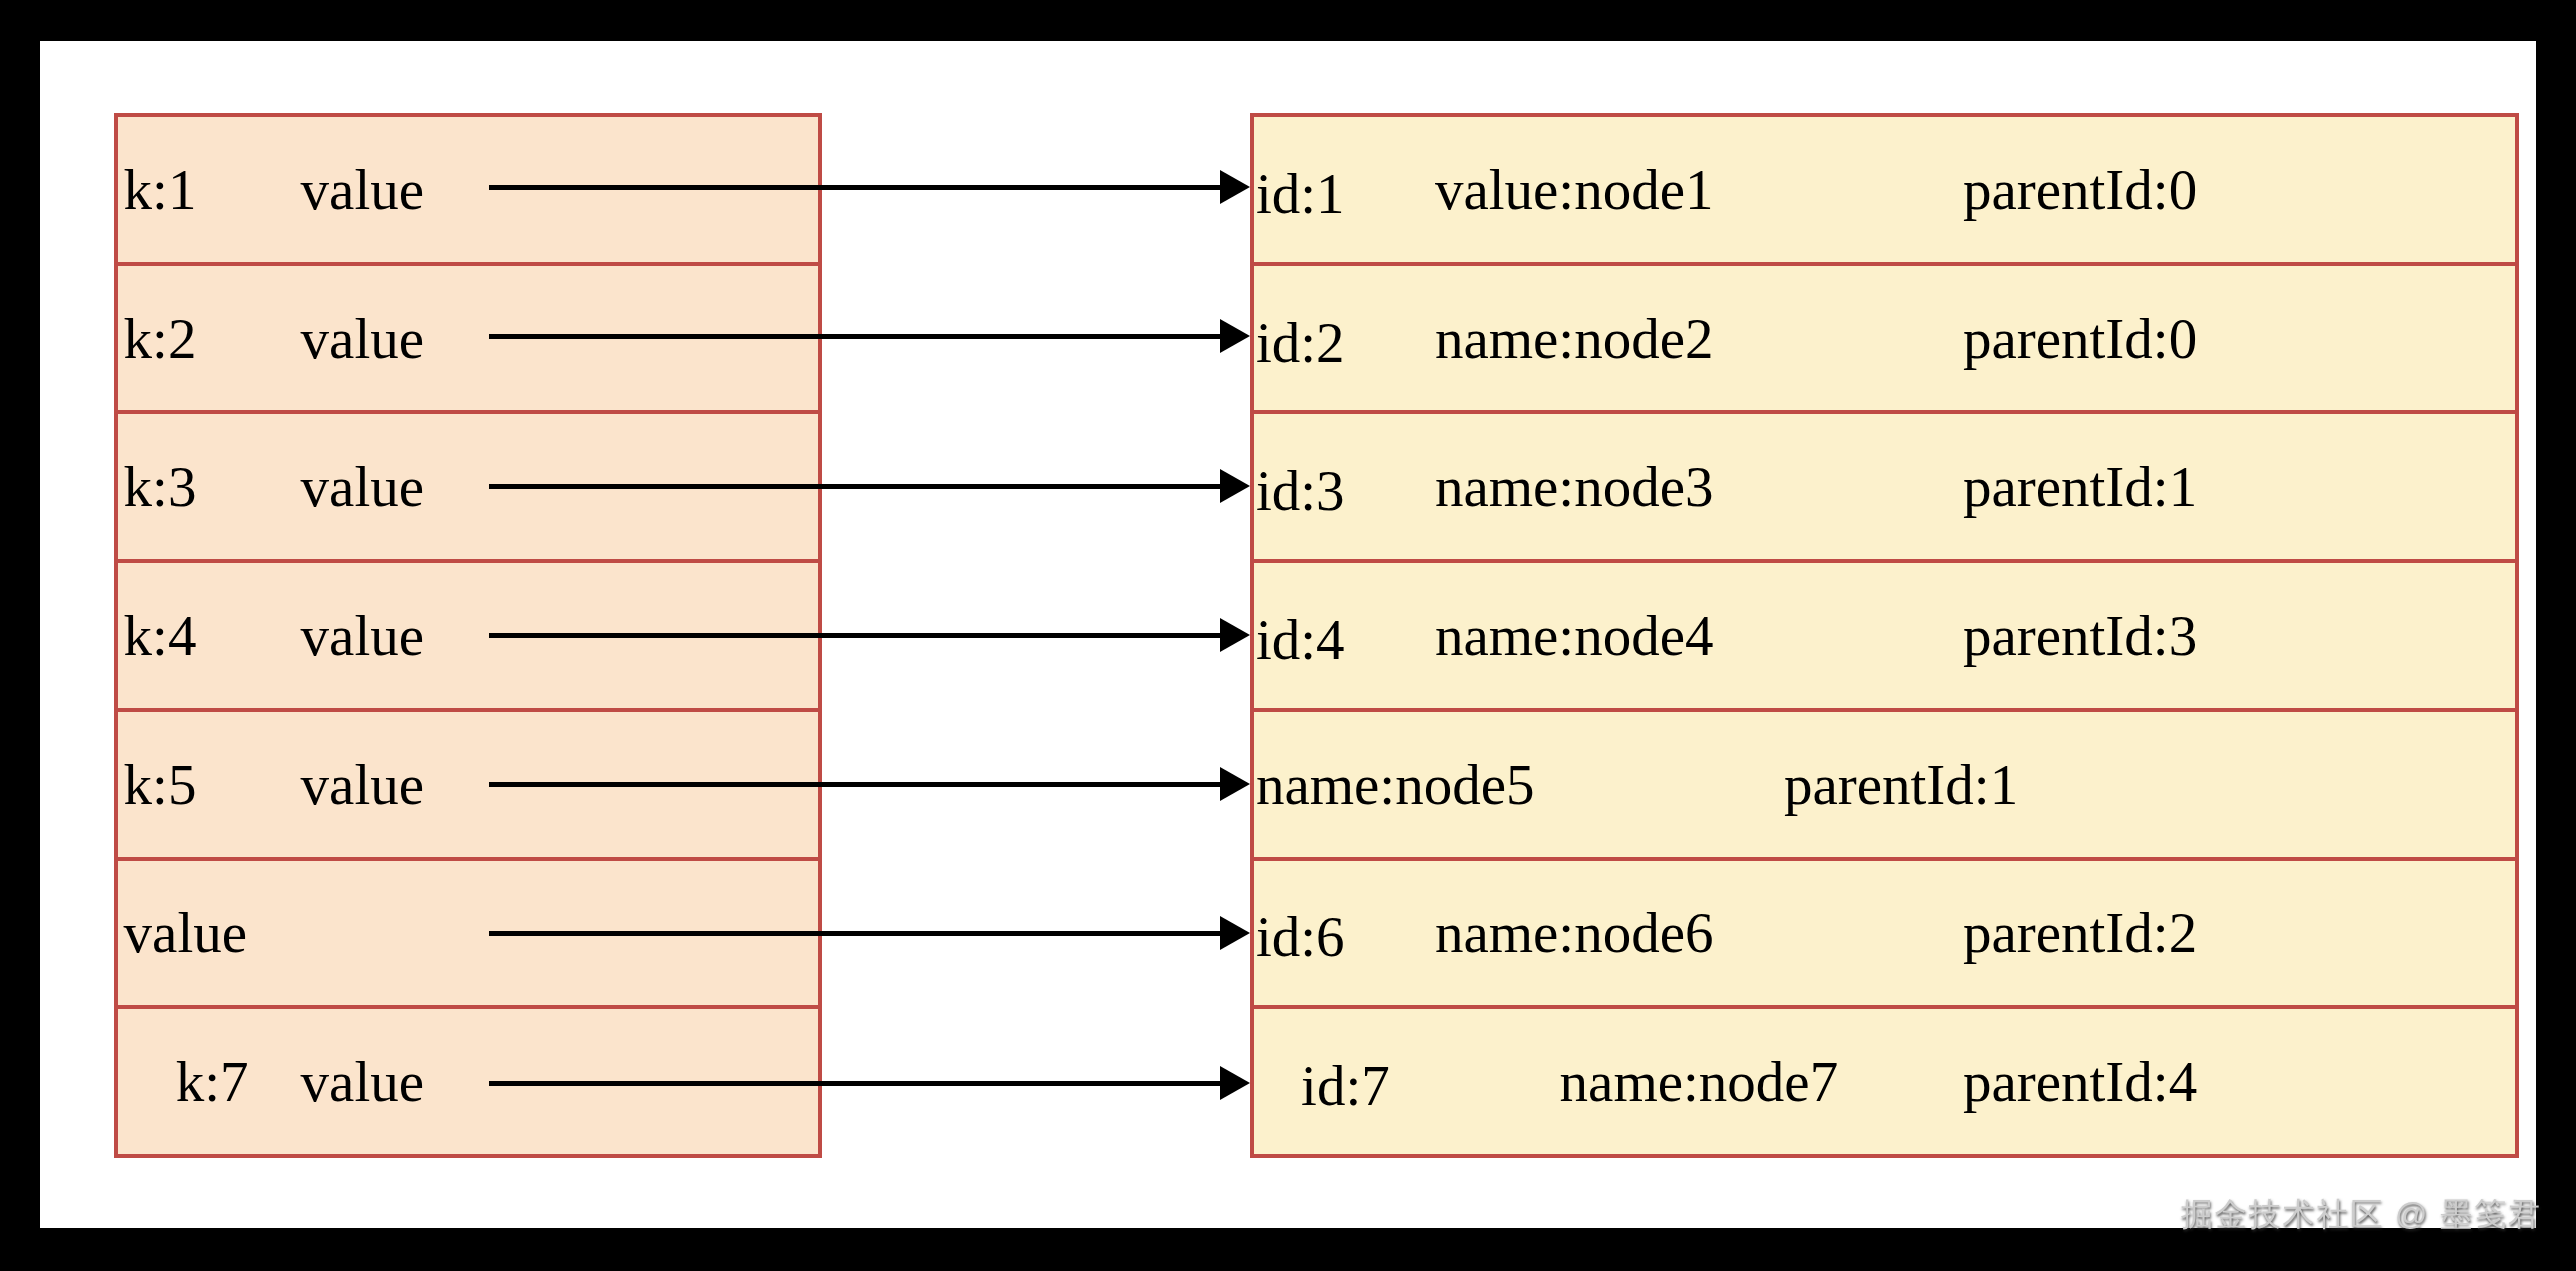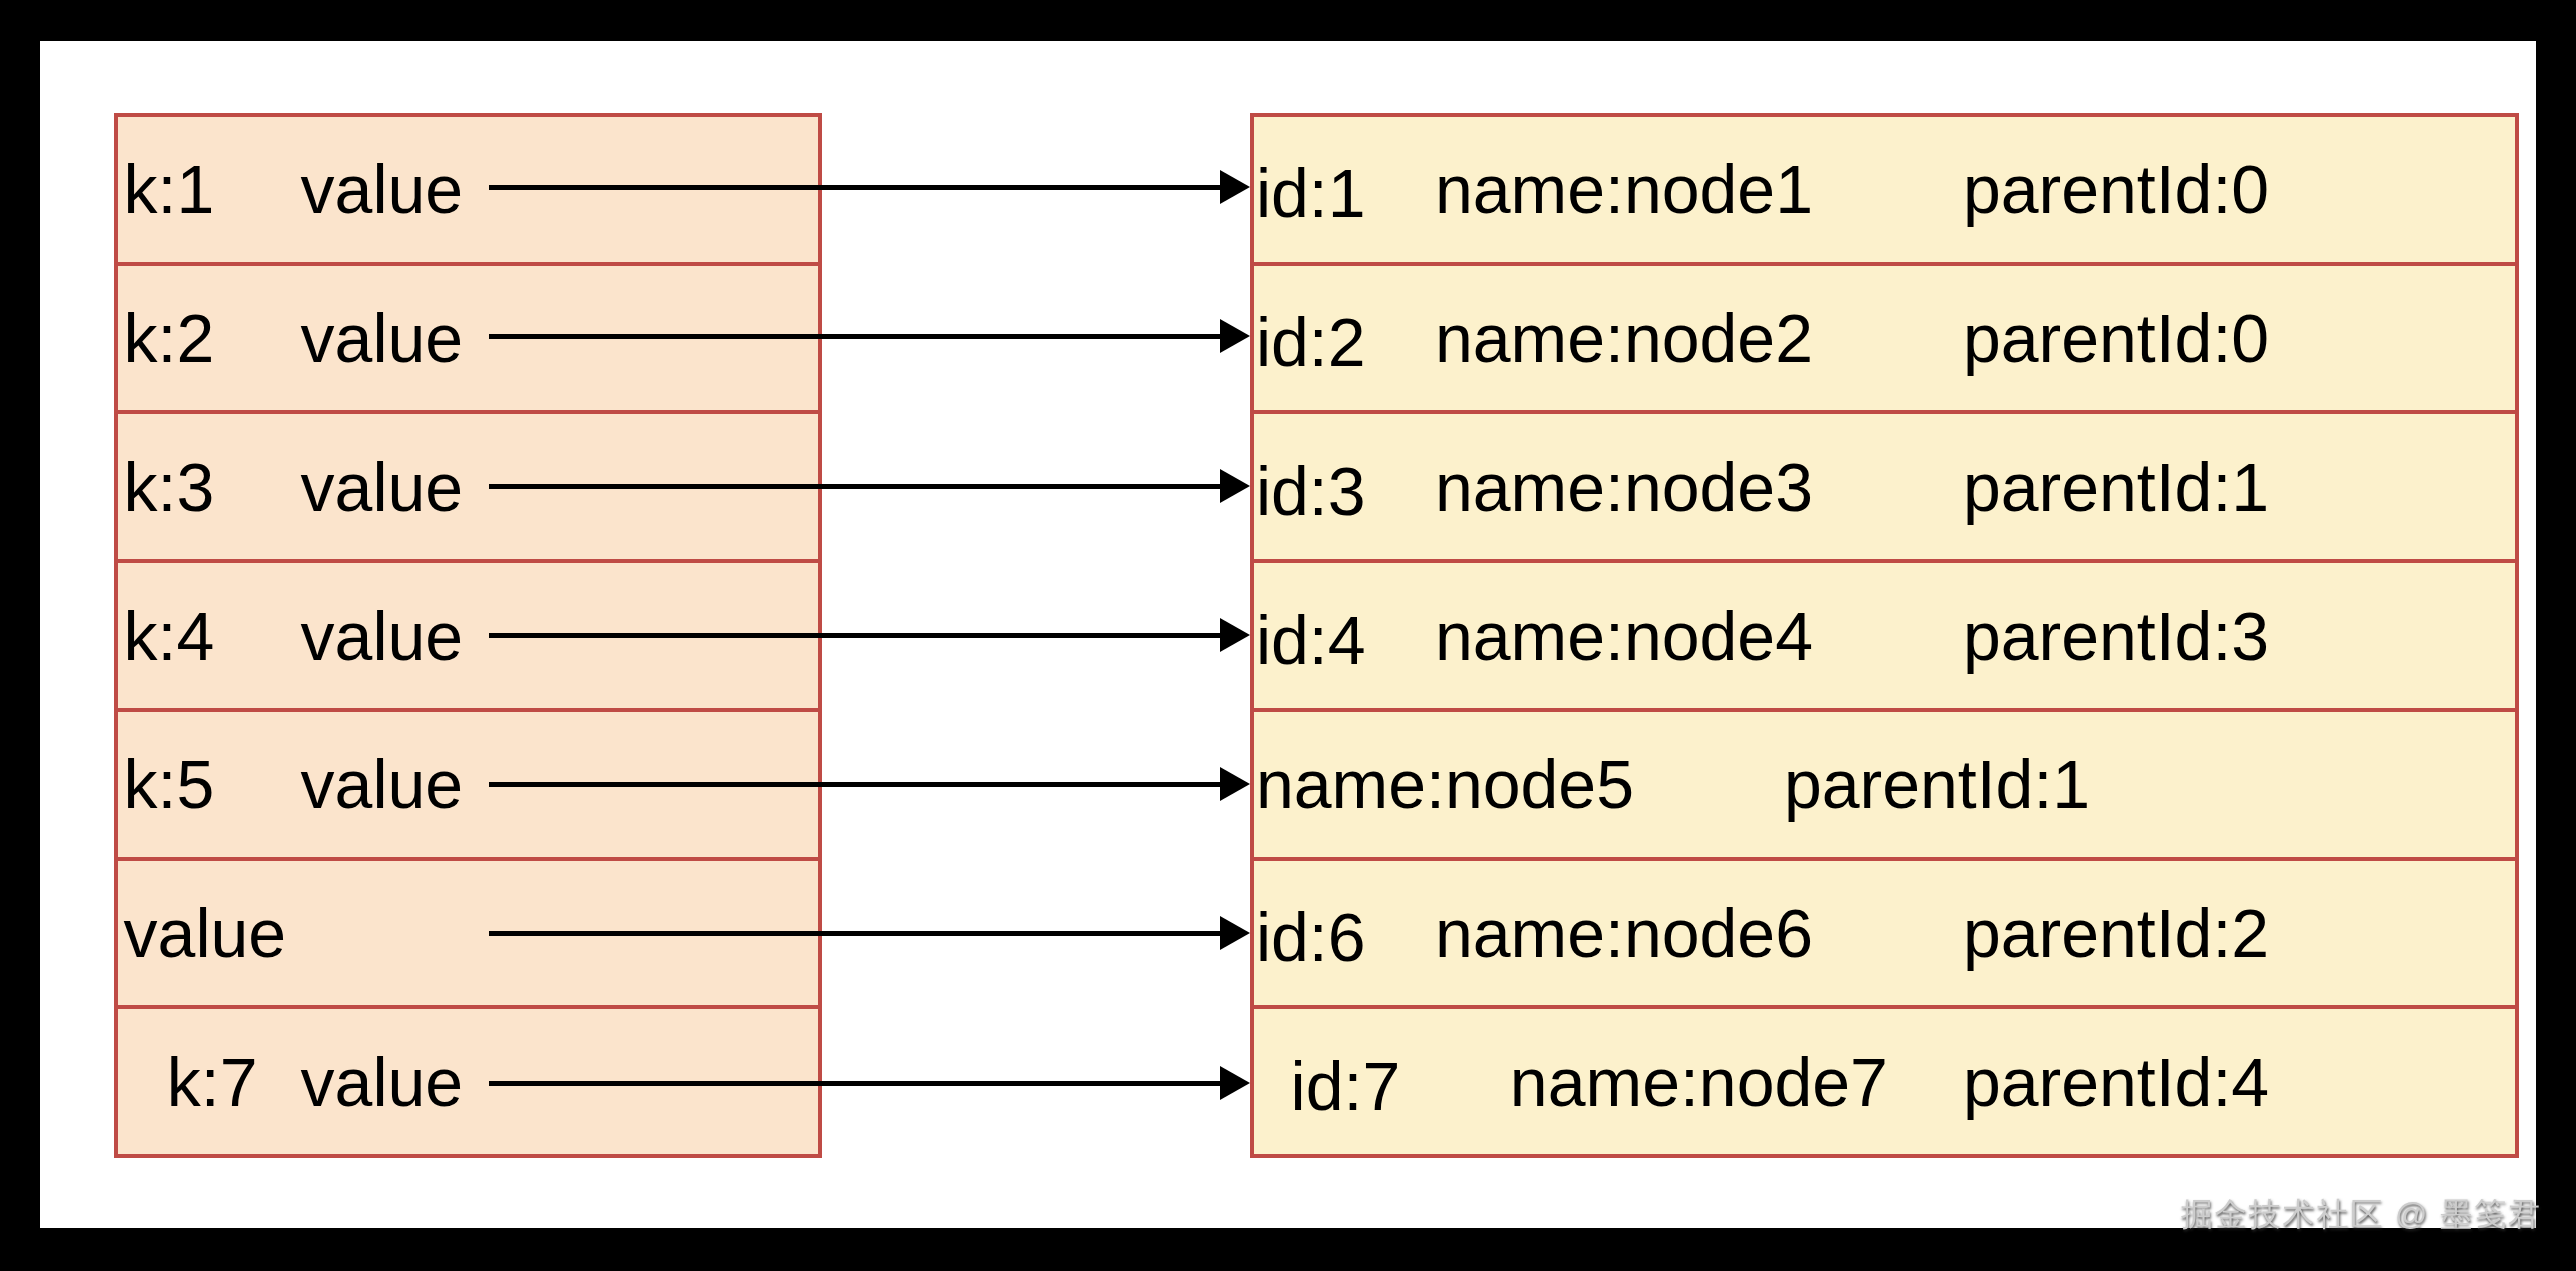--- a/index.html
+++ b/index.html
@@ -34,24 +34,25 @@
     display:flex;
     flex-direction:column;
   }
   .table.map{ left:74px; width:708px; background:var(--map-fill); }
   .table.nodes{ left:1210px; width:1269px; background:var(--node-fill); }
   .row{
     flex:1 1 0;
     display:flex;
     align-items:center;
     border-bottom:4.7px solid var(--table-border);
-    font-size:68px;
+    font-size:57px;
     color:var(--text);
     white-space:nowrap;
     overflow:visible;
+    font-family:Liberation Serif, serif;
   }
   .row:last-child{ border-bottom:none;text-align:center; }
   .map-row{ padding-left:5.6px; }
   .map-row .key{ display:inline-block; width:177px; }
   .node-row{ padding-left:1.9px; }
   .node-row .id{ display:inline-block; width:179px;margin-top:8px; }
   .node-row .nm{ display:inline-block; width:528px; }
   .arrow{
     position:absolute;
     left:449px;
@@ -115,21 +116,21 @@
   </div>
 
   <div class="row map-row">
     <span class="key">k:7</span>
     <span class="val">value</span>
   </div>
 </div>
   <div class="table nodes">
   <div class="row node-row">
     <span class="id">id:1</span>
-    <span class="nm">name:node1</span>
+    <span class="nm">value:node1</span>
     <span class="pid">parentId:0</span>
   </div>
 
   <div class="row node-row">
     <span class="id">id:2</span>
     <span class="nm">name:node2</span>
     <span class="pid">parentId:0</span>
   </div>
 
   <div class="row node-row">

